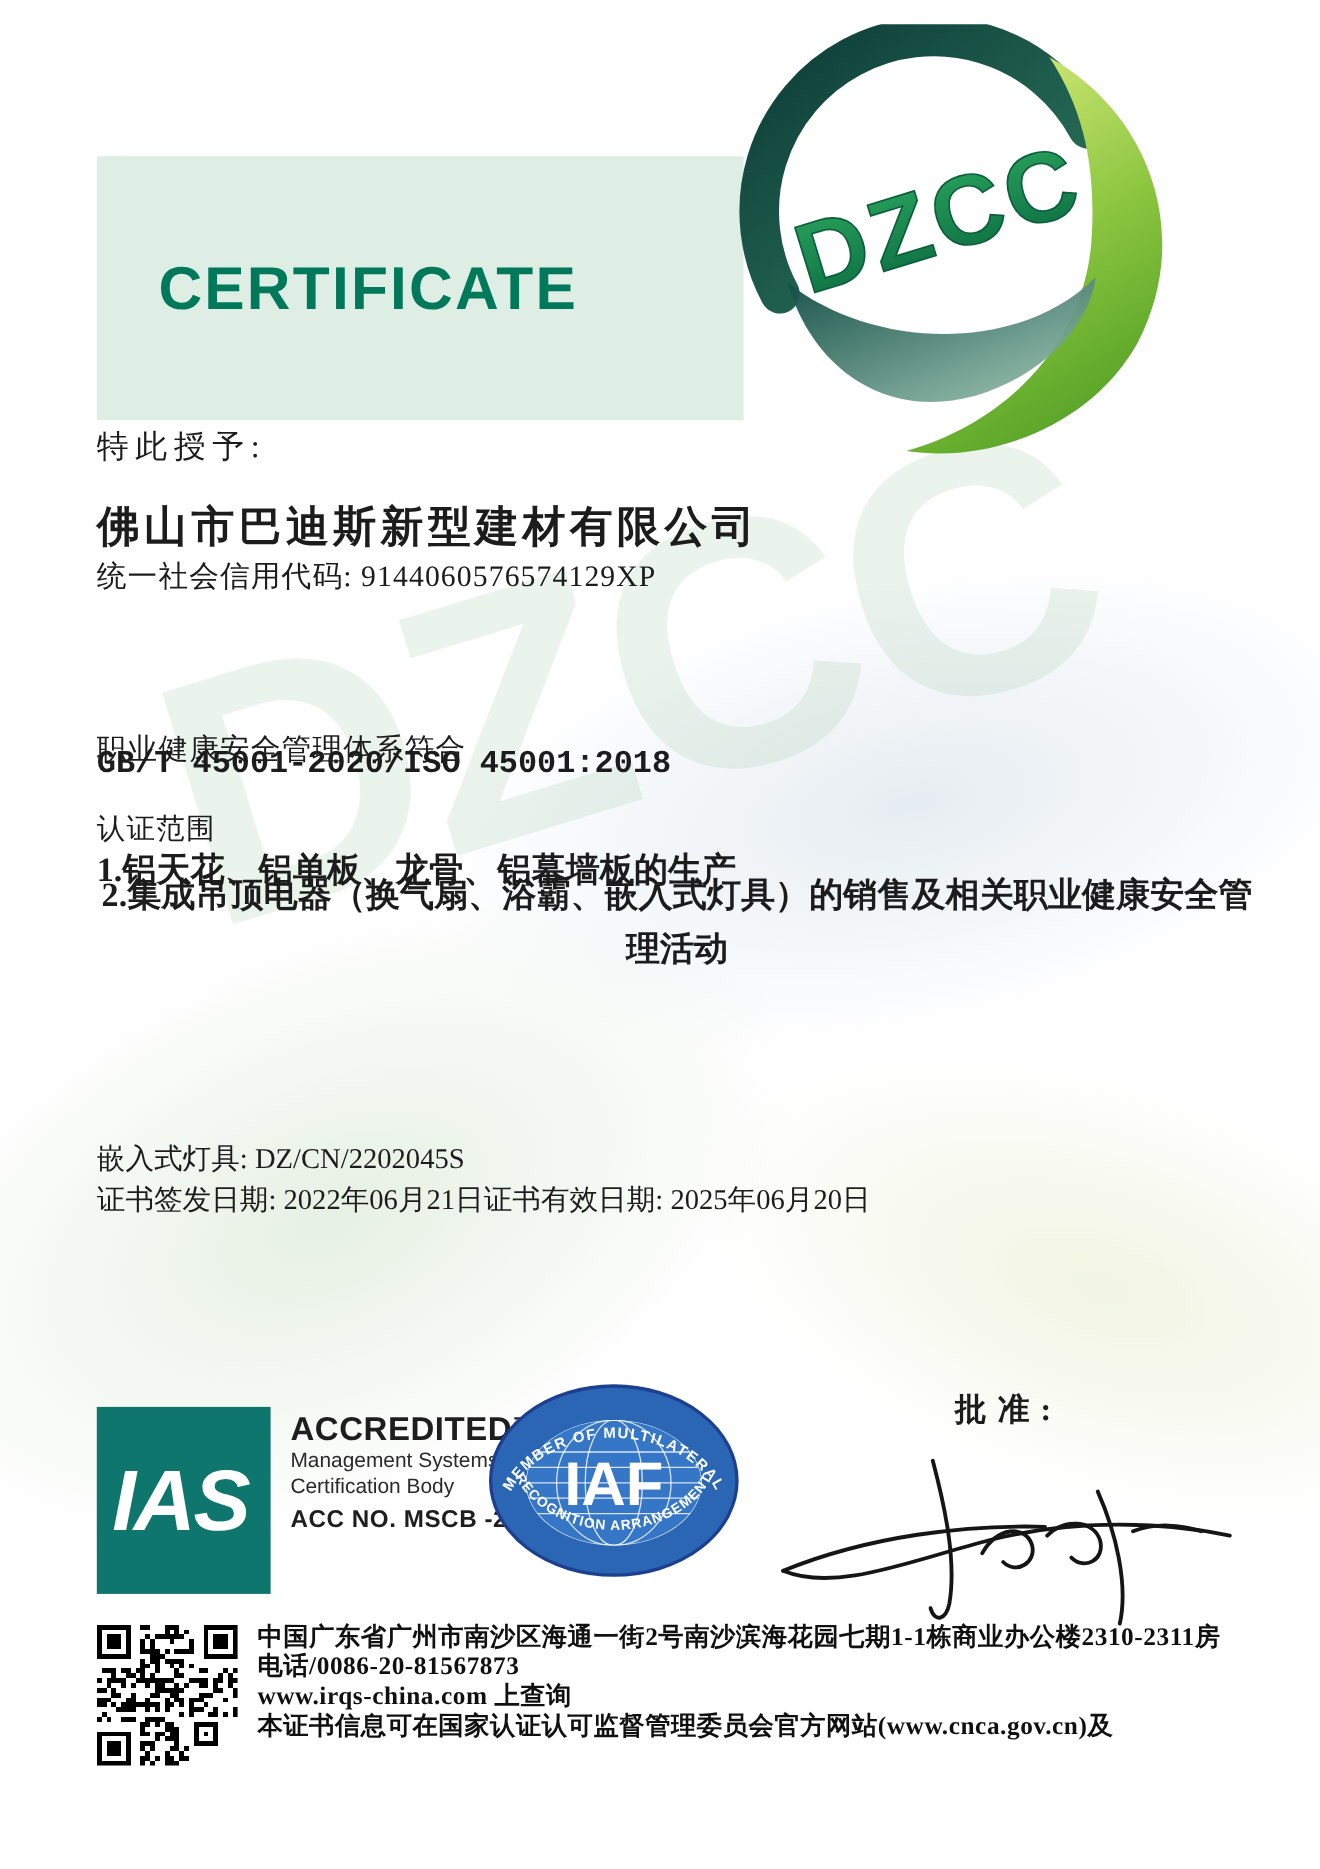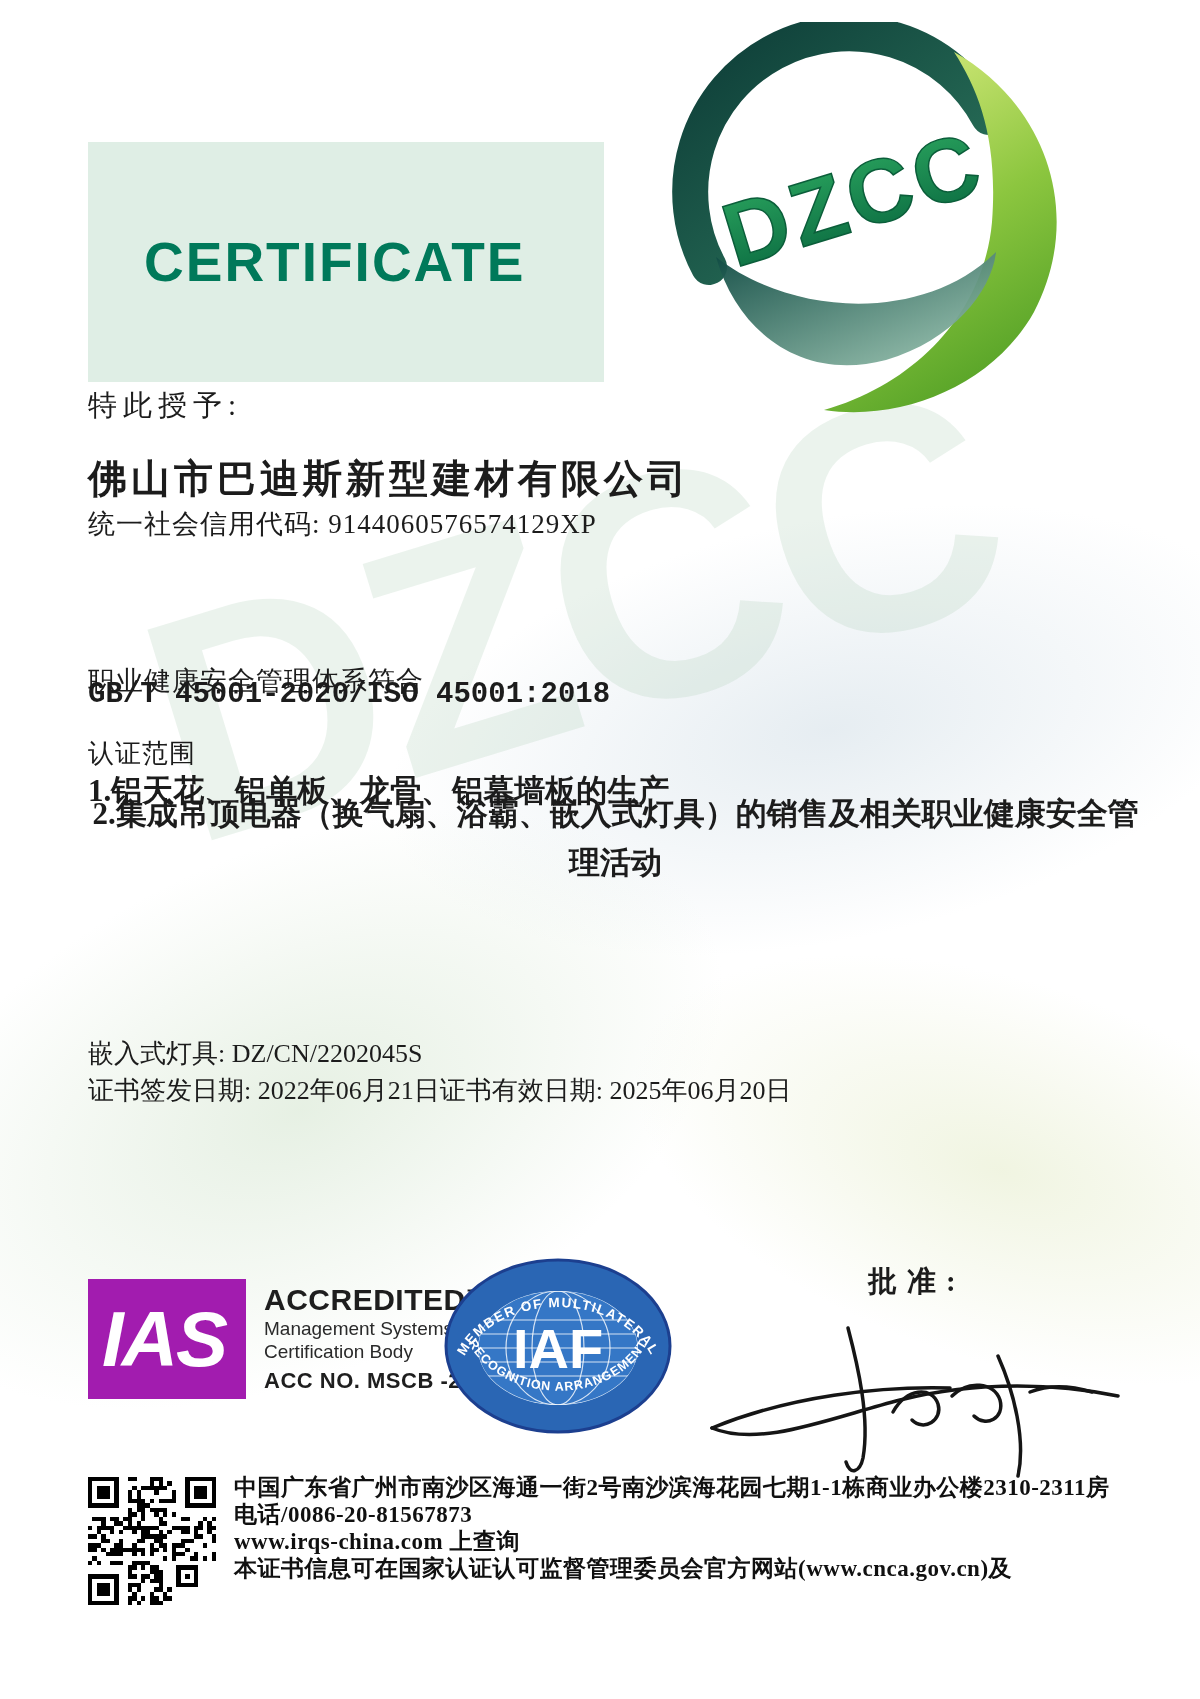--- a/index.html
+++ b/index.html
@@ -26,21 +26,21 @@
     background:radial-gradient(closest-side,rgba(205,219,228,0.5),rgba(205,219,228,0));
     transform:rotate(-12deg);
   }
   .wm-swoosh3{
     left:620px;top:980px;width:760px;height:380px;border-radius:50%;
     background:radial-gradient(closest-side,rgba(226,234,196,0.5),rgba(226,234,196,0));
     transform:rotate(18deg);
   }
   
   .cert-banner{
-    left:88px;top:142px;width:516px;height:240px;background:#dfeee5;
+    left:88px;top:142px;width:588px;height:240px;background:#dfeee5;
     display:flex;align-items:center;
   }
   .cert-banner .title{
     padding-left:56px;font-family:"Liberation Sans","DejaVu Sans",sans-serif;
     font-weight:800;font-size:55px;letter-spacing:2px;color:#00795a;
   }
   .dzcc-logo{left:652px;top:22px;width:424px;height:400px;}
   
   .t{position:absolute;left:88px;white-space:nowrap;}
   .awarded{top:386px;font-size:29px;letter-spacing:6px;text-align:right;}
@@ -51,21 +51,21 @@
   .standard{top:678px;font-size:29px;font-weight:700;font-family:"Liberation Mono","DejaVu Sans Mono",monospace;letter-spacing:0px;}
   .scope-label{top:736px;font-size:26px;letter-spacing:1px;}
   .scope1{top:770px;font-size:31px;font-weight:700;}
   .scope2{top:789px;font-size:31px;font-weight:700;white-space:normal;width:1055px;line-height:49px;text-align:center;}
   .certno{top:1036px;font-size:26px;}
   .dates{top:1073px;font-size:26px;}
   .dates .valid{}
   .notes{top:1117px;font-size:21px;line-height:31px;white-space:normal;width:760px;color:#222;}
   
   .ias-box{
-    left:88px;top:1279px;width:158px;height:120px;background:#a21caf;
+    left:88px;top:1279px;width:158px;height:170px;background:#0f766e;
     display:flex;align-items:center;justify-content:center;
   }
   .ias-box .ias-text{
     font-family:"Liberation Sans","DejaVu Sans",sans-serif;font-style:italic;
     font-weight:800;font-size:78px;color:#ffffff;letter-spacing:-2px;padding-right:6px;
   }
   .ias-info{left:264px;top:1283px;font-family:"Liberation Sans","DejaVu Sans",sans-serif;color:#1e1e1e;}
   .ias-accredited{font-size:30px;font-weight:700;letter-spacing:0.5px;line-height:34px;}
   .ias-sub{font-size:19px;line-height:23px;color:#2a2a2a;}
   .ias-accno{font-size:22px;font-weight:700;margin-top:5px;letter-spacing:0.5px;}

